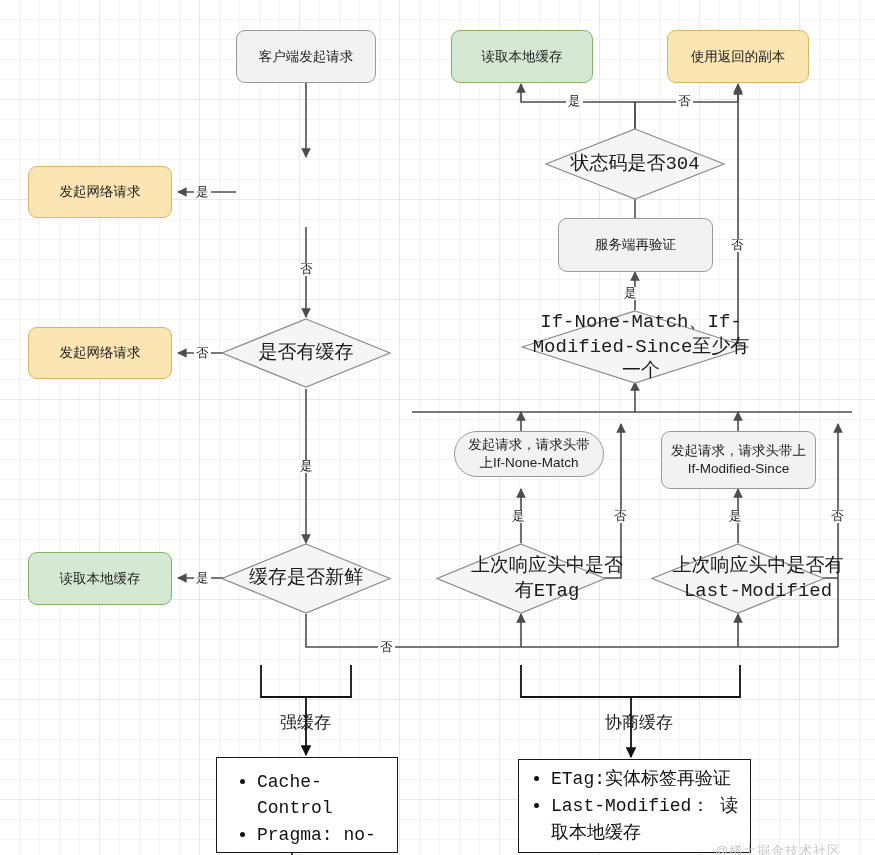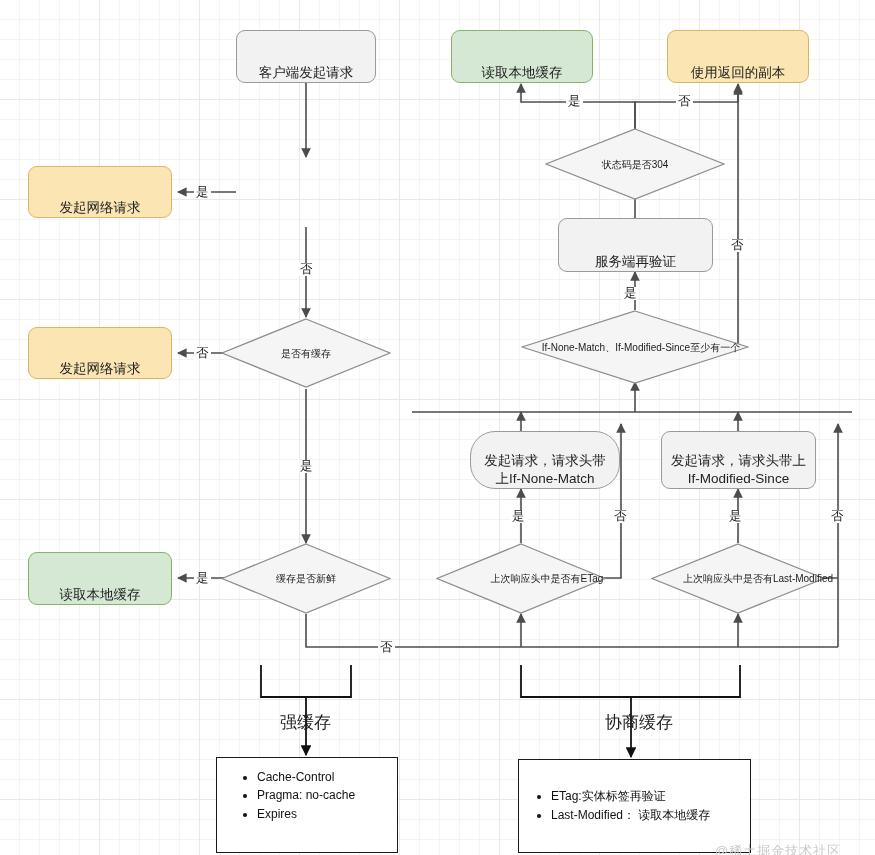--- a/index.html
+++ b/index.html
@@ -11,29 +11,29 @@
     background-image:
       linear-gradient(to right,#e8e8e8 1px,transparent 1px),
       linear-gradient(to bottom,#e8e8e8 1px,transparent 1px),
       linear-gradient(to right,#f4f4f4 1px,transparent 1px),
       linear-gradient(to bottom,#f4f4f4 1px,transparent 1px);
     background-size:100px 100px,100px 100px,20px 20px,20px 20px;
     background-position:-1px -1px,-1px -1px,-1px -1px,-1px -1px;
     overflow:hidden;
   }
   svg.edges{position:absolute;left:0;top:0;width:875px;height:855px;}
-  .node{position:absolute;box-sizing:border-box;display:flex;align-items:flex-end;justify-content:center;text-align:center;line-height:1.32;}
+  .node{position:absolute;box-sizing:border-box;display:flex;align-items:center;justify-content:center;text-align:center;line-height:1.32;}
   .rbox{border:1px solid #9a9a9a;border-radius:9px;background:#f2f2f2;color:#222;font-size:13.5px;}
   .rbox.green{background:#d5e8d4;border-color:#85b36a;}
   .rbox.yellow{background:#fbe6b3;border-color:#d8b663;}
   .sqbox{border:1.6px solid #1a1a1a;background:#ffffff;color:#111;font-size:13.5px;display:block;padding:10px 0 10px 0;}
   .sqbox ul{margin:0;padding:0 0 0 40px;list-style:disc;}
-  .sqbox li{margin:1px 0;line-height:1.45;font-size:12px;text-align:left;}
+  .sqbox li{margin:1px 0;line-height:1.45;font-size:18px;text-align:left;font-family:Liberation Mono, monospace;}
   .diamond{position:absolute;}
-  .diamond .dlabel{position:absolute;left:0;top:0;width:100%;height:100%;display:flex;align-items:center;justify-content:center;text-align:center;font-size:10px;color:#1b1b1b;line-height:1.3;pointer-events:none;}
+  .diamond .dlabel{position:absolute;left:0;top:0;width:100%;height:100%;display:flex;align-items:center;justify-content:center;text-align:center;font-size:19px;color:#1b1b1b;line-height:1.3;pointer-events:none;font-family:Liberation Mono, monospace;}
   .elabel{position:absolute;font-size:12.5px;color:#1a1a1a;background:#fff;padding:0 2px;line-height:1;}
   .brlabel{position:absolute;font-size:17px;color:#1a1a1a;background:transparent;line-height:1;}
   .watermark{position:absolute;font-size:13px;color:#c9c9c9;letter-spacing:1px;}
 </style>
 </head>
 <body>
 
 <div id="canvas">
 
   <svg class="edges" xmlns="http://www.w3.org/2000/svg">
@@ -150,21 +150,21 @@
     <svg width="170" height="71" xmlns="http://www.w3.org/2000/svg">
         <polygon points="85,1 169,35.5 85,70 1,35.5" fill="#f5f5f5" stroke="#8c8c8c" stroke-width="1.3"></polygon>
       </svg>
     <div class="dlabel">缓存是否新鲜</div>
   </div>
 
   <div class="node rbox green" style="left:28px;top:552px;width:144px;height:53px;">
     <span>读取本地缓存</span>
   </div>
 
-  <div class="node rbox" style="left:470px;top:431px;width:150px;height:58px;border-radius:25px;">
+  <div class="node rbox" style="left:454px;top:431px;width:150px;height:46px;border-radius:25px;">
     <span style="padding:0 8px;">发起请求，请求头带上If-None-Match</span>
   </div>
 
   <div class="node rbox" style="left:661px;top:431px;width:155px;height:58px;">
     <span style="padding:0 6px;">发起请求，请求头带上If-Modified-Since</span>
   </div>
 
   <div class="diamond" style="left:436px;top:543px;width:170px;height:71px;">
     <svg width="170" height="71" xmlns="http://www.w3.org/2000/svg">
         <polygon points="85,1 169,35.5 85,70 1,35.5" fill="#f5f5f5" stroke="#8c8c8c" stroke-width="1.3"></polygon>

